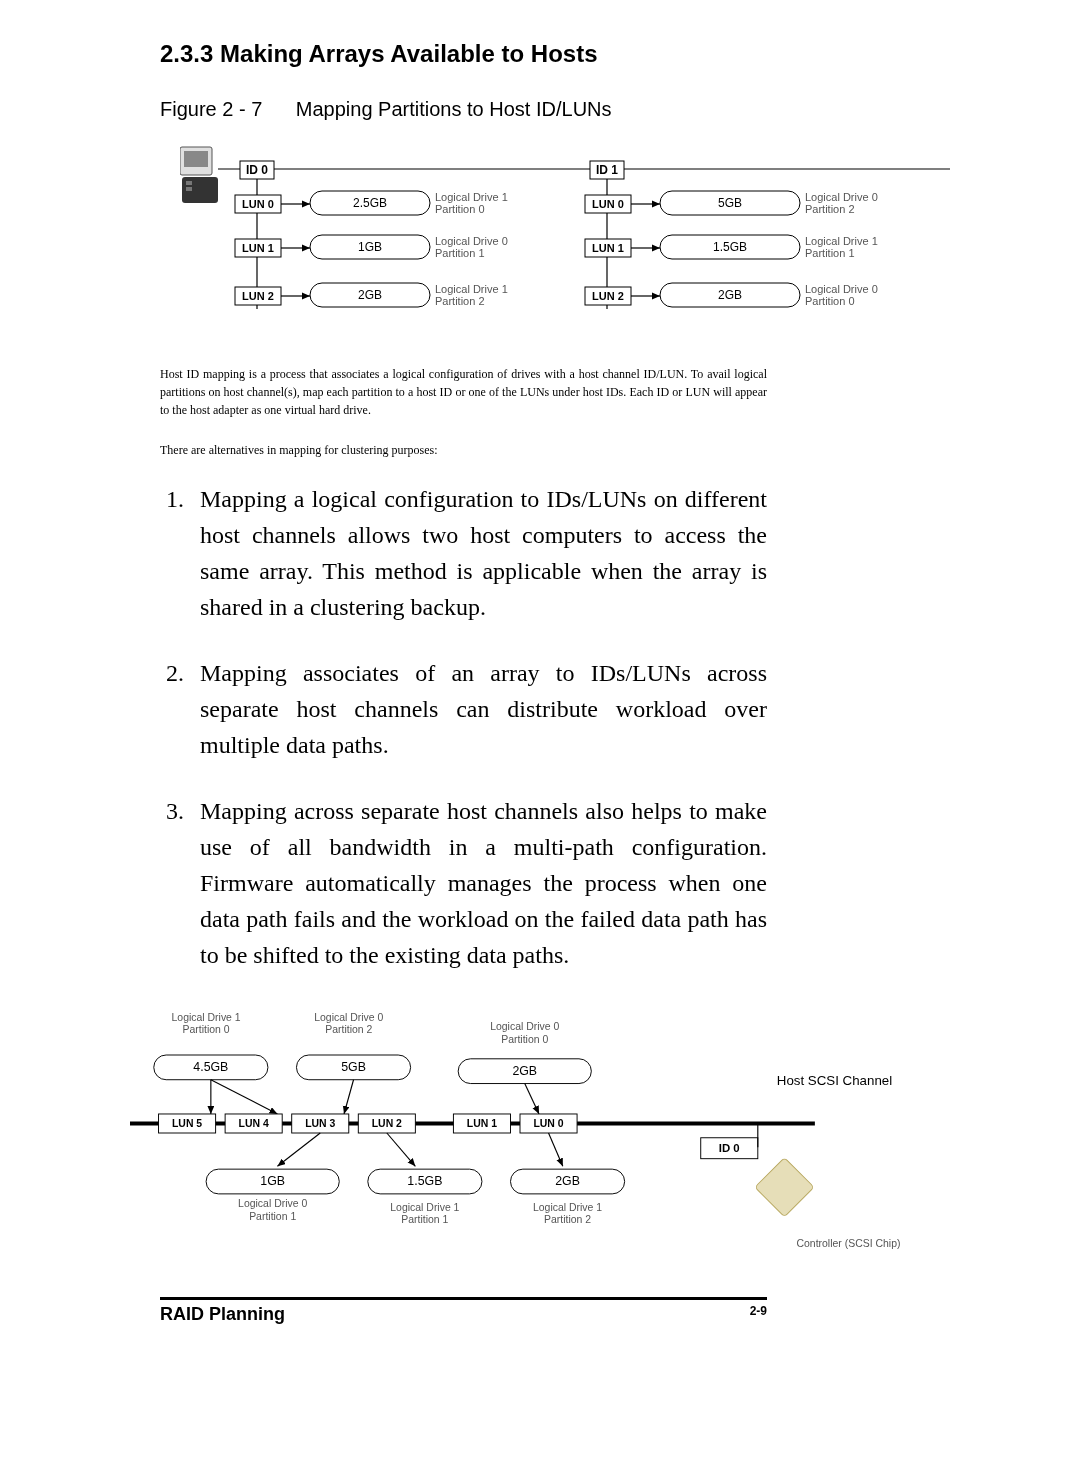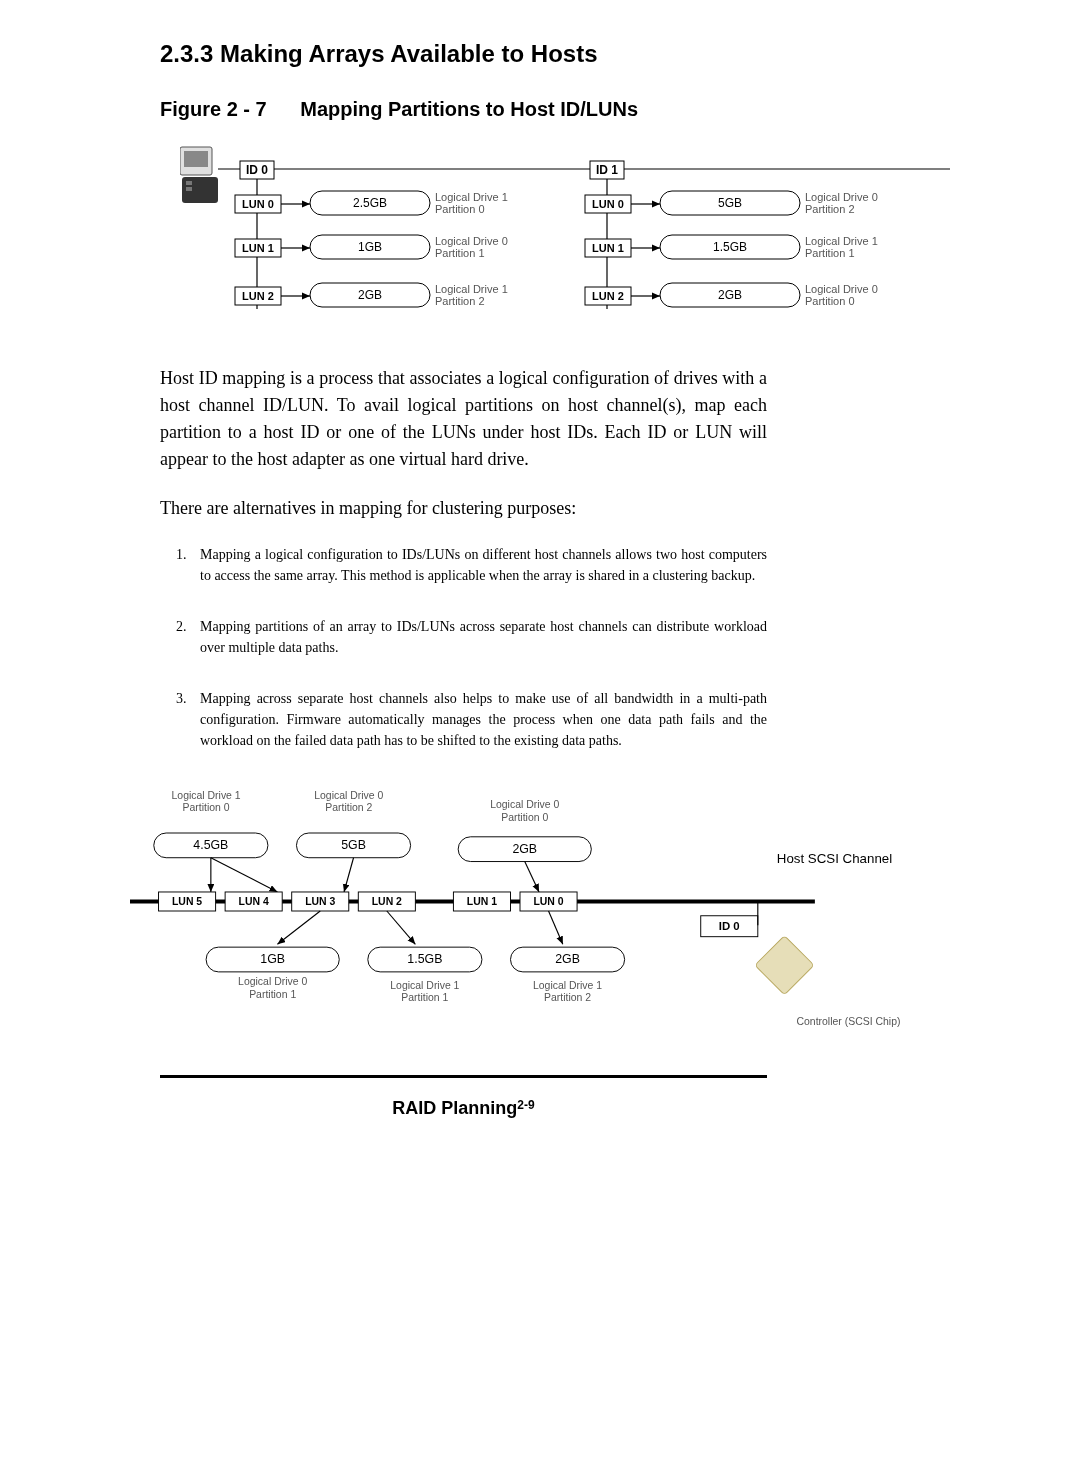--- a/index.html
+++ b/index.html
@@ -17,35 +17,35 @@
   }
   .section-heading {
     font-family: Arial, Helvetica, sans-serif;
     font-size: 24px;
     font-weight: bold;
     margin: 0 0 30px 0;
   }
   .figure-title {
     font-family: Arial, Helvetica, sans-serif;
     font-size: 20px;
-    font-weight: bold;
+    font-weight: normal;
     margin: 30px 0 18px 0;
   }
   .figure-caption-label {
     display: inline-block;
     margin-right: 28px;
   }
   .paragraph {
-    font-size: 18px;
+    font-size: 12px;
     line-height: 1.5;
     margin: 22px 0;
     text-align: justify;
   }
   ol.outer-list {
-    font-size: 14px;
+    font-size: 24px;
     line-height: 1.5;
     padding-left: 30px;
     margin: 0;
   }
   ol.outer-list li {
     text-align: justify;
     margin-bottom: 30px;
     padding-left: 10px;
   }
   
@@ -56,22 +56,22 @@
   }
   .fig28 {
     width: 780px;
     height: 260px;
     margin: 0 0 0 -30px;
   }
   .footer {
     margin-top: 30px;
     border-top: 3px solid #000;
     display: flex;
-    justify-content: center;
-    padding-top: 20px;
+    justify-content: space-between;
+    padding-top: 4px;
   }
   .footer .left {
     font-family: Arial, Helvetica, sans-serif;
     font-size: 18px;
     font-weight: bold;
   }
   .footer .right {
     font-family: Arial, Helvetica, sans-serif;
     font-size: 12px;
     font-weight: bold;
@@ -166,21 +166,21 @@
     <text x="550" y="160" text-anchor="middle" font-size="12" class="svgtext">2GB</text>
     <text x="625" y="154" font-size="10.5" class="svgtext small">Logical Drive 0</text>
     <text x="625" y="166" font-size="10.5" class="svgtext small">Partition 0</text>
   </svg>
 
   <p class="paragraph">Host ID mapping is a process that associates a logical configuration of drives with a host channel ID/LUN.  To avail logical partitions on host channel(s), map each partition to a host ID or one of the LUNs under host IDs.  Each ID or LUN will appear to the host adapter as one virtual hard drive.</p>
   <p class="paragraph">There are alternatives in mapping for clustering purposes:</p>
 
   <ol class="outer-list">
     <li>Mapping a logical configuration to IDs/LUNs on different host channels allows two host computers to access the same array.  This method is applicable when the array is shared in a clustering backup.</li>
-    <li>Mapping partitions of an array to IDs/LUNs across separate host channels can distribute workload over multiple data paths.</li>
+    <li>Mapping associates of an array to IDs/LUNs across separate host channels can distribute workload over multiple data paths.</li>
     <li>Mapping across separate host channels also helps to make use of all bandwidth in a multi-path configuration.  Firmware automatically manages the process when one data path fails and the workload on the failed data path has to be shifted to the existing data paths.</li>
   </ol>
 
 
   
   <svg class="fig28" viewBox="0 0 820 260">
     <defs>
       <marker id="ah2" markerWidth="8" markerHeight="8" refX="7" refY="3" orient="auto">
         <path d="M0,0 L7,3 L0,6 Z" fill="#000"></path>
       </marker>

